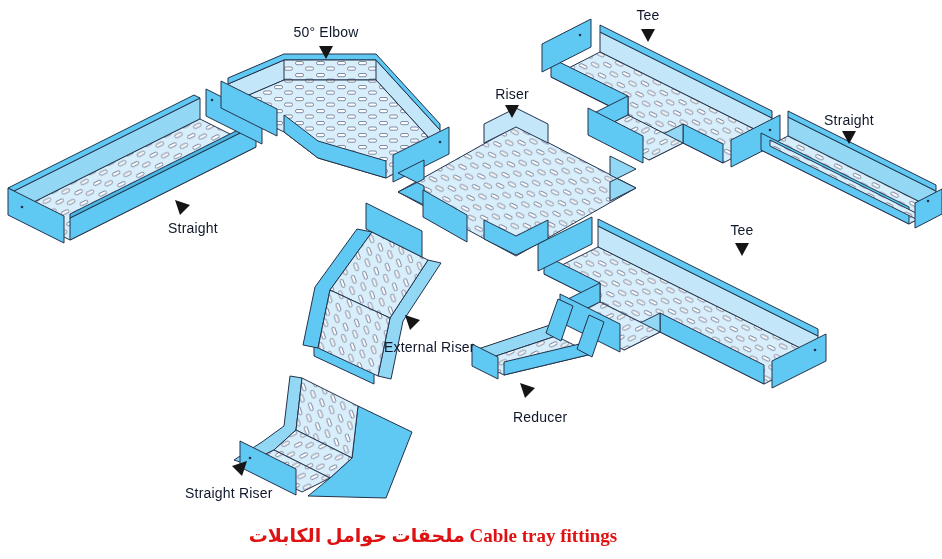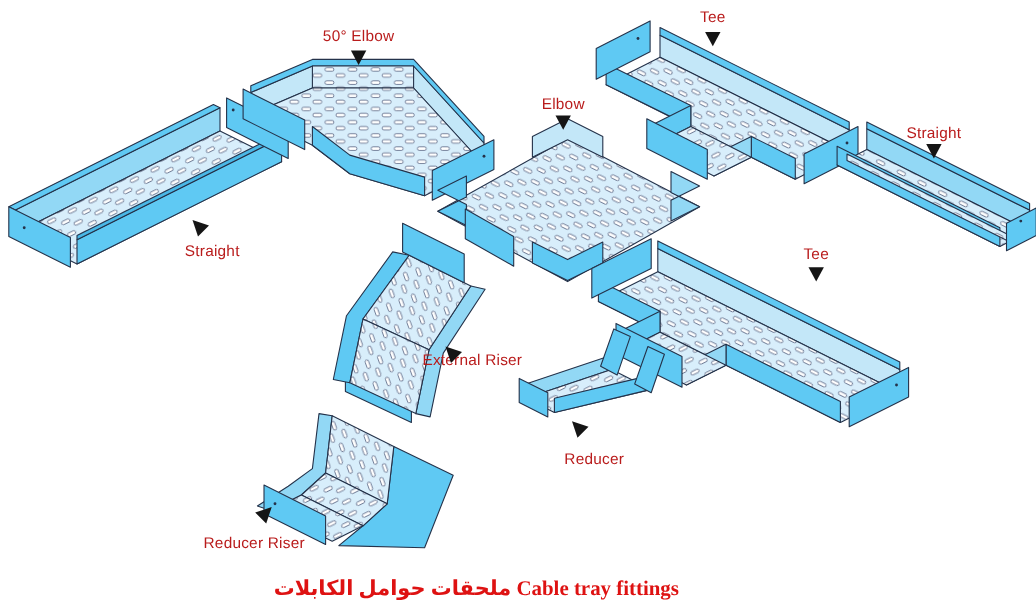--- a/index.html
+++ b/index.html
@@ -9,21 +9,21 @@
   #iso polygon{stroke:#24324a;stroke-width:1;stroke-linejoin:round;}
   .bright{fill:#5fc9f3}
   .med{fill:#92d8f5}
   .light{fill:#c3e7f8}
   .strip{fill:#49b7e6}
   .bedH{fill:url(#slotsH)}
   .bedNE{fill:url(#slotsNE)}
   .bedSE{fill:url(#slotsSE)}
   .bedV{fill:url(#slotsV)}
   .rivet{fill:#24324a;stroke:none}
-  .lbl{position:absolute;font-size:14px;color:#b91c1c;white-space:nowrap;letter-spacing:.2px}
+  .lbl{position:absolute;font-size:14px;color:#0f172a;white-space:nowrap;letter-spacing:.2px}
   .ctr{transform:translateX(-50%)}
   .tri{position:absolute;width:0;height:0;border-left:7px solid transparent;
        border-right:7px solid transparent;border-top:13px solid #151515}
   .ptr{position:absolute;width:20px;height:20px}
   .caption{position:absolute;left:433px;top:524px;transform:translateX(-50%);
            font-family:"Liberation Serif","DejaVu Sans",serif;font-weight:bold;
            font-size:19px;color:#de1212;white-space:nowrap}
 </style>
 </head>
 <body>
@@ -158,40 +158,40 @@
       <circle class="rivet" cx="250" cy="458" r="1.3"></circle>
     </g>
   </svg>
 
   <div class="lbl ctr" style="left:326px;top:24px">50° Elbow</div>
   <span class="tri" style="left:319px;top:46px"></span>
 
   <div class="lbl ctr" style="left:648px;top:7px">Tee</div>
   <span class="tri" style="left:641px;top:29px"></span>
 
-  <div class="lbl ctr" style="left:512px;top:86px">Elbow</div>
+  <div class="lbl ctr" style="left:512px;top:86px">Riser</div>
   <span class="tri" style="left:505px;top:105px"></span>
 
   <div class="lbl ctr" style="left:849px;top:112px">Straight</div>
   <span class="tri" style="left:842px;top:131px"></span>
 
   <div class="lbl ctr" style="left:742px;top:222px">Tee</div>
   <span class="tri" style="left:735px;top:243px"></span>
 
   <div class="lbl" style="left:168px;top:220px">Straight</div>
   <svg class="ptr" style="left:172px;top:197px" viewBox="0 0 20 20">
     <polygon points="3,3 18,8 8,18" fill="#151515"></polygon>
   </svg>
 
-  <div class="lbl" style="left:384px;top:319px">External Riser</div>
+  <div class="lbl" style="left:384px;top:339px">External Riser</div>
   <svg class="ptr" style="left:402px;top:312px" viewBox="0 0 20 20">
     <polygon points="3,3 18,8 8,18" fill="#151515"></polygon>
   </svg>
 
-  <div class="lbl" style="left:185px;top:485px">Reducer Riser</div>
+  <div class="lbl" style="left:185px;top:485px">Straight Riser</div>
   <svg class="ptr" style="left:230px;top:458px" viewBox="0 0 20 20">
     <polygon points="17,3 12,18 2,8" fill="#151515"></polygon>
   </svg>
 
   <div class="lbl" style="left:513px;top:409px">Reducer</div>
   <svg class="ptr" style="left:517px;top:380px" viewBox="0 0 20 20">
     <polygon points="3,3 18,8 8,18" fill="#151515"></polygon>
   </svg>
 
   <div class="caption">

